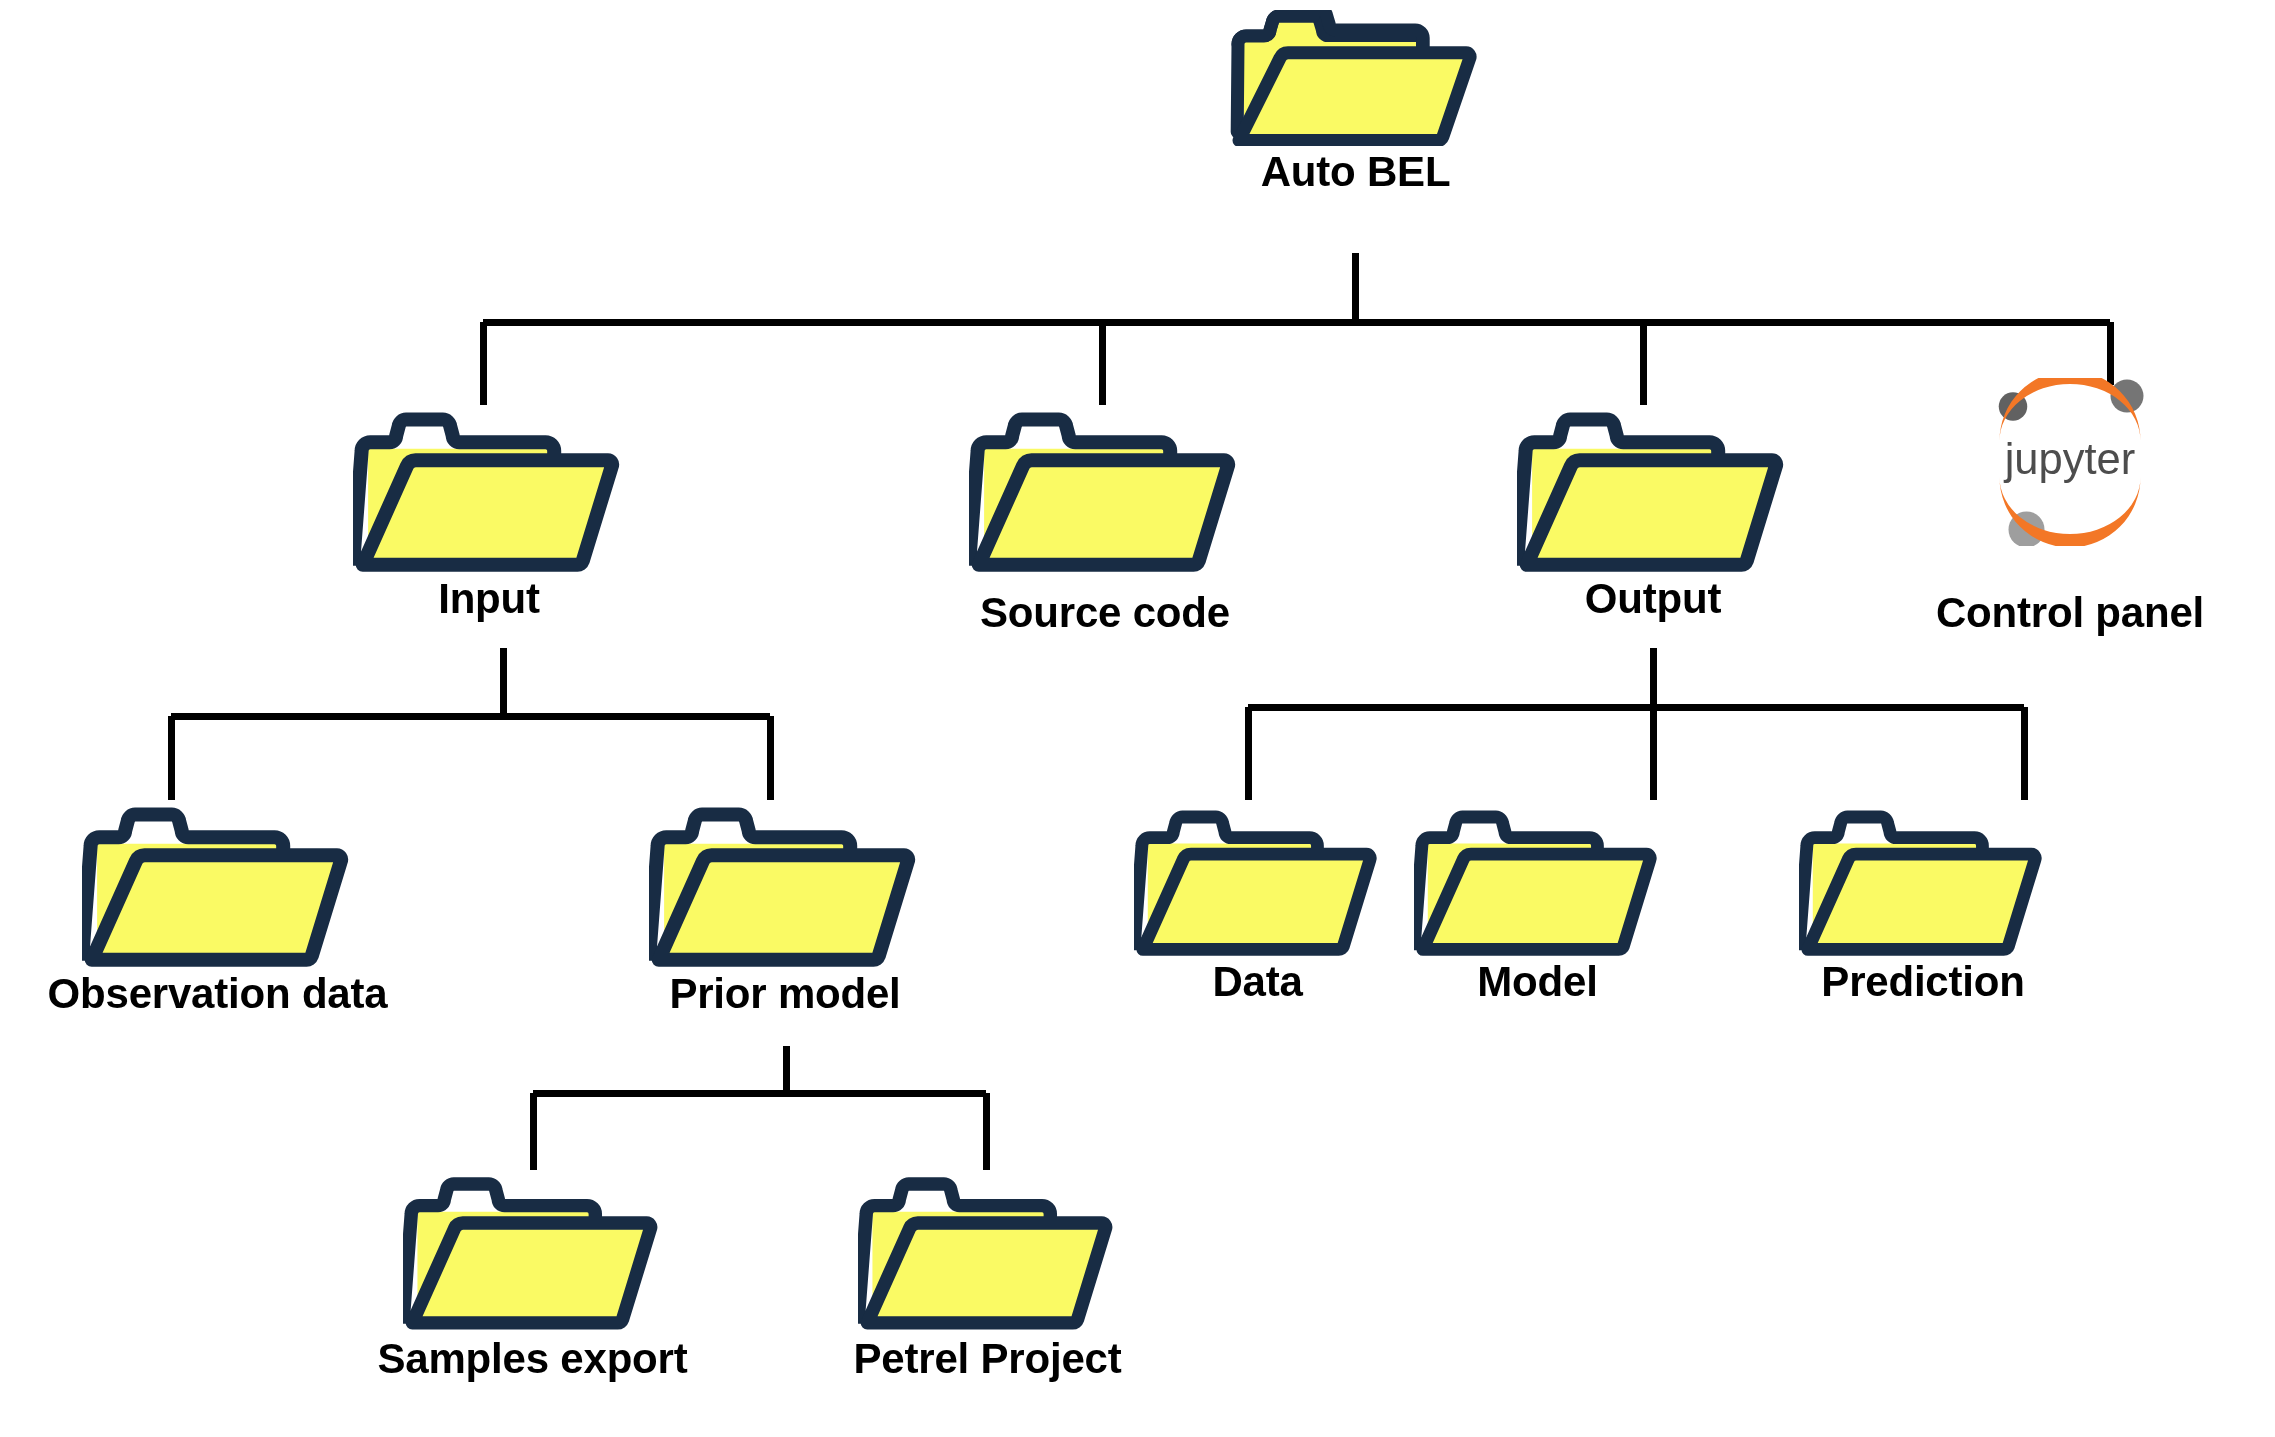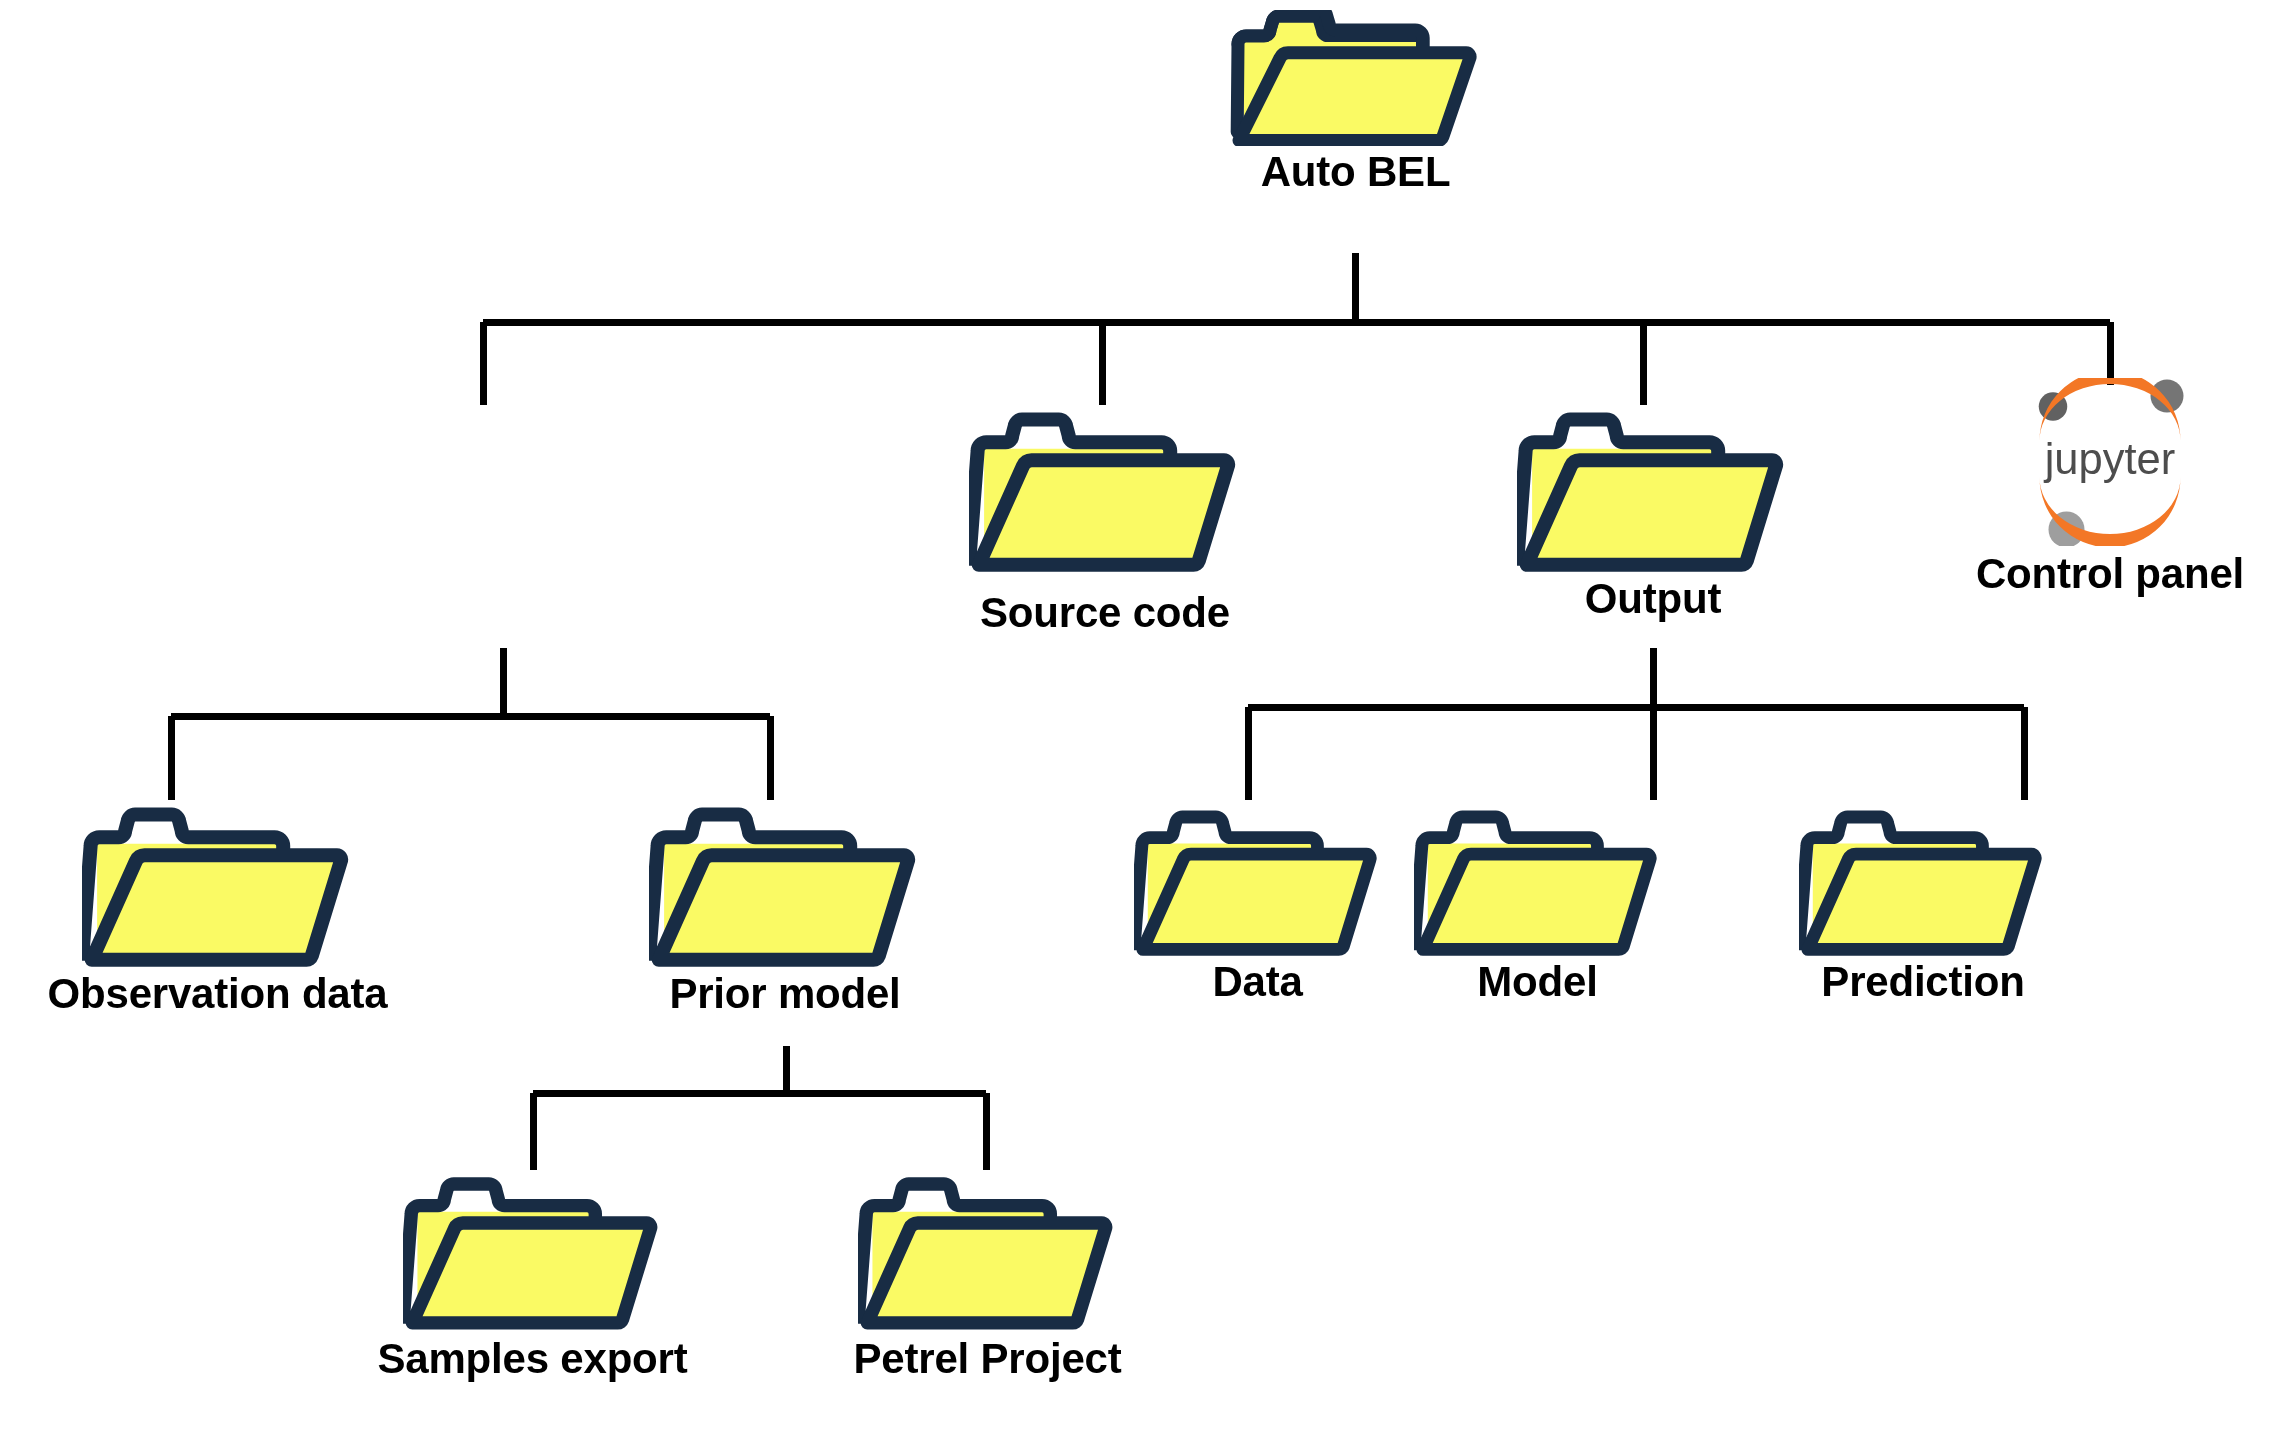--- a/index.html
+++ b/index.html
@@ -88,20 +88,30 @@
       <svg width="252" height="136" viewBox="0 0 126 68">
         <path d="M4 17 a4 4 0 0 1 4 -4 h9 a3 3 0 0 0 3 -3 l1.2 -4 a3.5 3.5 0 0 1 3.4 -3 h17 a3.5 3.5 0 0 1 3.4 3 l1.2 4 a3 3 0 0 0 3 3 h40 a4 4 0 0 1 4 4 v9 h-86 z" fill="#fafa64" stroke="#182c44" stroke-width="6.5" stroke-linejoin="round"></path>
         <path d="M7 16 h86 v10 h11 v38 h-97 z" fill="#fafa64" stroke="none"></path>
         <path d="M4 17 a4 4 0 0 1 4 -4 h9 a3 3 0 0 0 3 -3 l1.2 -4 a3.5 3.5 0 0 1 3.4 -3 h17 a3.5 3.5 0 0 1 3.4 -3 h0 a3.5 3.5 0 0 1 3.4 3 l1.2 4 a3 3 0 0 0 3 3 h40 a4 4 0 0 1 4 4 v47 h-93 z" fill="none" stroke="#182c44" stroke-width="6.5" stroke-linejoin="round"></path>
         <path d="M25 24 a4.5 4.5 0 0 1 4 -2.6 h89 a2 2 0 0 1 1.9 2.7 l-13.5 39.4 a2.5 2.5 0 0 1 -2.4 1.7 h-99.5 z" fill="#fafa64" stroke="#182c44" stroke-width="6.5" stroke-linejoin="round"></path>
       </svg>
     </span>
     <span class="node-label" style="font-size:42px; margin-top:4px;">Auto BEL</span>
   </div>
 
+  <div class="node" style="left:344px; top:400px; width:290px;">
+    <span class="node-icon">
+      <svg width="272" height="175" viewBox="0 0 126 80">
+        <path d="M7 22 h86 v12 h11 v42 h-97 z" fill="#fafa64" stroke="none"></path>
+        <path d="M4 23 a4 4 0 0 1 4 -4 h9 a3 3 0 0 0 3 -3 l1.2 -4.5 a3.5 3.5 0 0 1 3.4 -3 h17 a3.5 3.5 0 0 1 3.4 3 l1.2 4.5 a3 3 0 0 0 3 3 h40 a4 4 0 0 1 4 4 v50 h-93 z" fill="none" stroke="#182c44" stroke-width="6.5" stroke-linejoin="round"></path>
+        <path d="M25 30 a4.5 4.5 0 0 1 4 -2.6 h89 a2 2 0 0 1 1.9 2.7 l-13.5 44 a2.5 2.5 0 0 1 -2.4 1.7 h-99.5 z" fill="#fafa64" stroke="#182c44" stroke-width="6.5" stroke-linejoin="round"></path>
+      </svg>
+    </span>
+    <span class="node-label" style="font-size:42px; margin-top:2px;">Input</span>
+  </div>
 
   <div class="node" style="left:960px; top:400px; width:290px;">
     <span class="node-icon">
       <svg width="272" height="175" viewBox="0 0 126 80">
         <path d="M7 22 h86 v12 h11 v42 h-97 z" fill="#fafa64" stroke="none"></path>
         <path d="M4 23 a4 4 0 0 1 4 -4 h9 a3 3 0 0 0 3 -3 l1.2 -4.5 a3.5 3.5 0 0 1 3.4 -3 h17 a3.5 3.5 0 0 1 3.4 3 l1.2 4.5 a3 3 0 0 0 3 3 h40 a4 4 0 0 1 4 4 v50 h-93 z" fill="none" stroke="#182c44" stroke-width="6.5" stroke-linejoin="round"></path>
         <path d="M25 30 a4.5 4.5 0 0 1 4 -2.6 h89 a2 2 0 0 1 1.9 2.7 l-13.5 44 a2.5 2.5 0 0 1 -2.4 1.7 h-99.5 z" fill="#fafa64" stroke="#182c44" stroke-width="6.5" stroke-linejoin="round"></path>
       </svg>
     </span>
     <span class="node-label" style="font-size:42px; margin-top:16px;">Source code</span>
@@ -111,21 +121,21 @@
     <span class="node-icon">
       <svg width="272" height="175" viewBox="0 0 126 80">
         <path d="M7 22 h86 v12 h11 v42 h-97 z" fill="#fafa64" stroke="none"></path>
         <path d="M4 23 a4 4 0 0 1 4 -4 h9 a3 3 0 0 0 3 -3 l1.2 -4.5 a3.5 3.5 0 0 1 3.4 -3 h17 a3.5 3.5 0 0 1 3.4 3 l1.2 4.5 a3 3 0 0 0 3 3 h40 a4 4 0 0 1 4 4 v50 h-93 z" fill="none" stroke="#182c44" stroke-width="6.5" stroke-linejoin="round"></path>
         <path d="M25 30 a4.5 4.5 0 0 1 4 -2.6 h89 a2 2 0 0 1 1.9 2.7 l-13.5 44 a2.5 2.5 0 0 1 -2.4 1.7 h-99.5 z" fill="#fafa64" stroke="#182c44" stroke-width="6.5" stroke-linejoin="round"></path>
       </svg>
     </span>
     <span class="node-label" style="font-size:42px; margin-top:2px;">Output</span>
   </div>
 
-  <div class="node" style="left:1955px; top:378px; width:310px;">
+  <div class="node" style="left:1915px; top:378px; width:310px;gap:39px;">
     <span class="node-icon">
       <svg width="180" height="168" viewBox="0 0 120 112">
 
         <circle cx="22" cy="19" r="9.5" fill="#616161"></circle>
         <circle cx="98" cy="12" r="11" fill="#757575"></circle>
         <circle cx="31" cy="101" r="12" fill="#9e9e9e"></circle>
 
         <path d="M13 42 A47 47 0 0 1 107 42 A47 38 0 0 0 13 42 Z" fill="#f37726"></path>
 
         <path d="M13 66 A47 47 0 0 0 107 66 A47 38 0 0 1 13 66 Z" fill="#f37726"></path>

